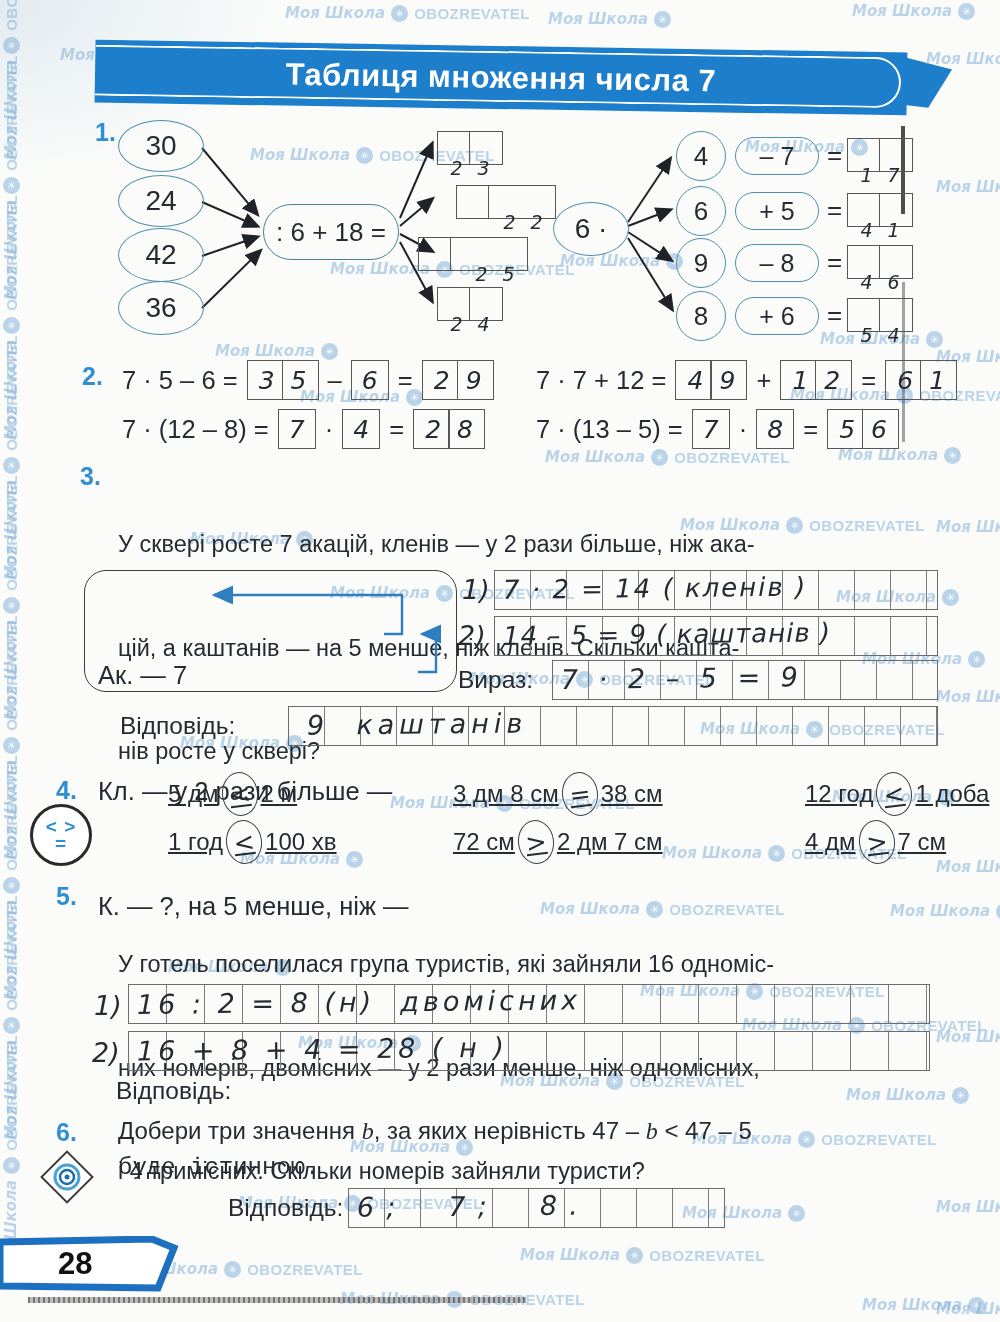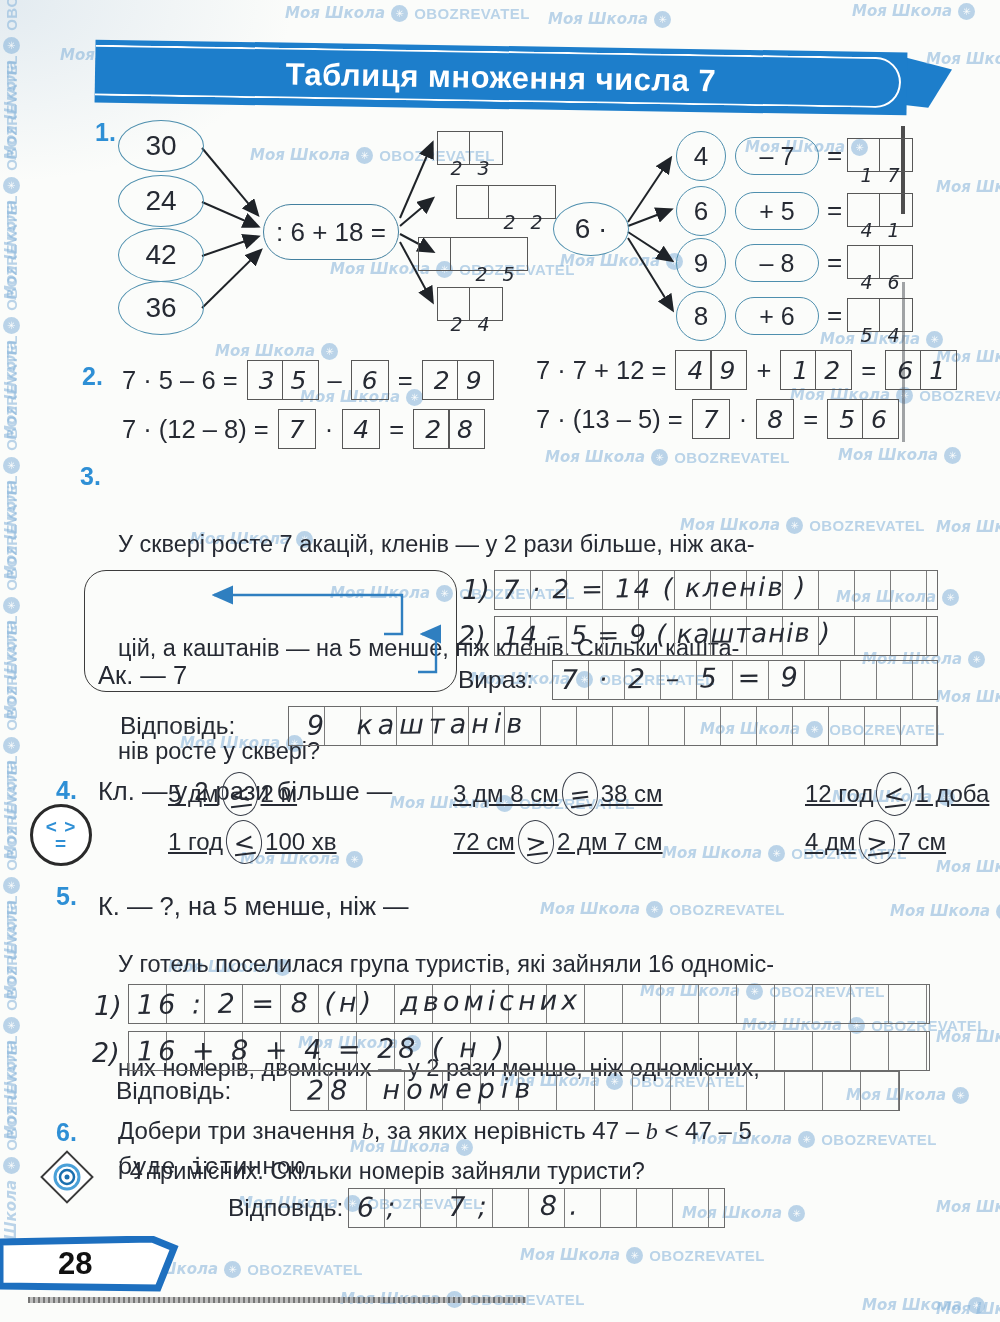--- a/index.html
+++ b/index.html
@@ -189,21 +189,21 @@
         <span class="eqtext">·</span>
         <span class="box w1">
           <span class="hand">4</span>
         </span>
         <span class="eqtext">=</span>
         <span class="box w2">
           <span class="hand">28</span>
         </span>
       </div>
     </div>
-  <div id="ex2c1" class="eqcol" style="left:536px;top:350px;">
+  <div id="ex2c1" class="eqcol" style="left:536px;top:360px;">
       <div class="eqrow">
         <span class="eqtext">7 · 7 + 12 =</span>
         <span class="box w2">
           <span class="hand">49</span>
         </span>
         <span class="eqtext">+</span>
         <span class="box w2">
           <span class="hand">12</span>
         </span>
         <span class="eqtext">=</span>
@@ -290,23 +290,20 @@
   </div>
   <div class="hlabel hand" style="left:94px;top:990px;">1)</div>
   <div class="strip" style="left:128px;top:984px;width:800px;">
     <span class="hand" style="letter-spacing:4px;">16 : 2 = 8 (н)  двомісних</span>
   </div>
   <div class="hlabel hand" style="left:92px;top:1037px;">2)</div>
   <div class="strip" style="left:128px;top:1031px;width:800px;">
     <span class="hand" style="letter-spacing:4px;">16 + 8 + 4 = 28 ( н )</span>
   </div>
   <div class="plabel" style="left:116px;top:1077px;">Відповідь:</div>
-  <div class="strip" style="left:290px;top:1071px;width:608px;">
-    <span class="hand" style="left:16px;letter-spacing:6px;">28  номерів</span>
-  </div>
 
   <div class="exnum" style="left:56px;top:1118px;">6.</div>
   <svg class="abs" style="left:36px;top:1146px;width:62px;height:62px;z-index:3;" width="62" height="62" viewBox="0 0 62 62">
     <rect x="13" y="13" width="36" height="36" transform="rotate(45 31 31)" fill="#fff" stroke="#3a3a3a" stroke-width="2"></rect>
     <circle cx="31" cy="31" r="12" fill="none" stroke="#4aa0d8" stroke-width="3"></circle>
     <circle cx="31" cy="31" r="7" fill="none" stroke="#1a6fae" stroke-width="2.5"></circle>
     <circle cx="31" cy="31" r="2.5" fill="#1a6fae"></circle>
   </svg>
   <div class="ptext" style="left:118px;top:1114px;font-size:24px;"><span>Добери три значення </span><span class="var">b</span><span>, за яких нерівність 47 – </span><span class="var">b</span><span> &lt; 47 – 5</span></div>
   <div class="ptext" style="left:118px;top:1151px;font-size:24px;font-family:Liberation Mono, monospace;">буде істинною.</div>

